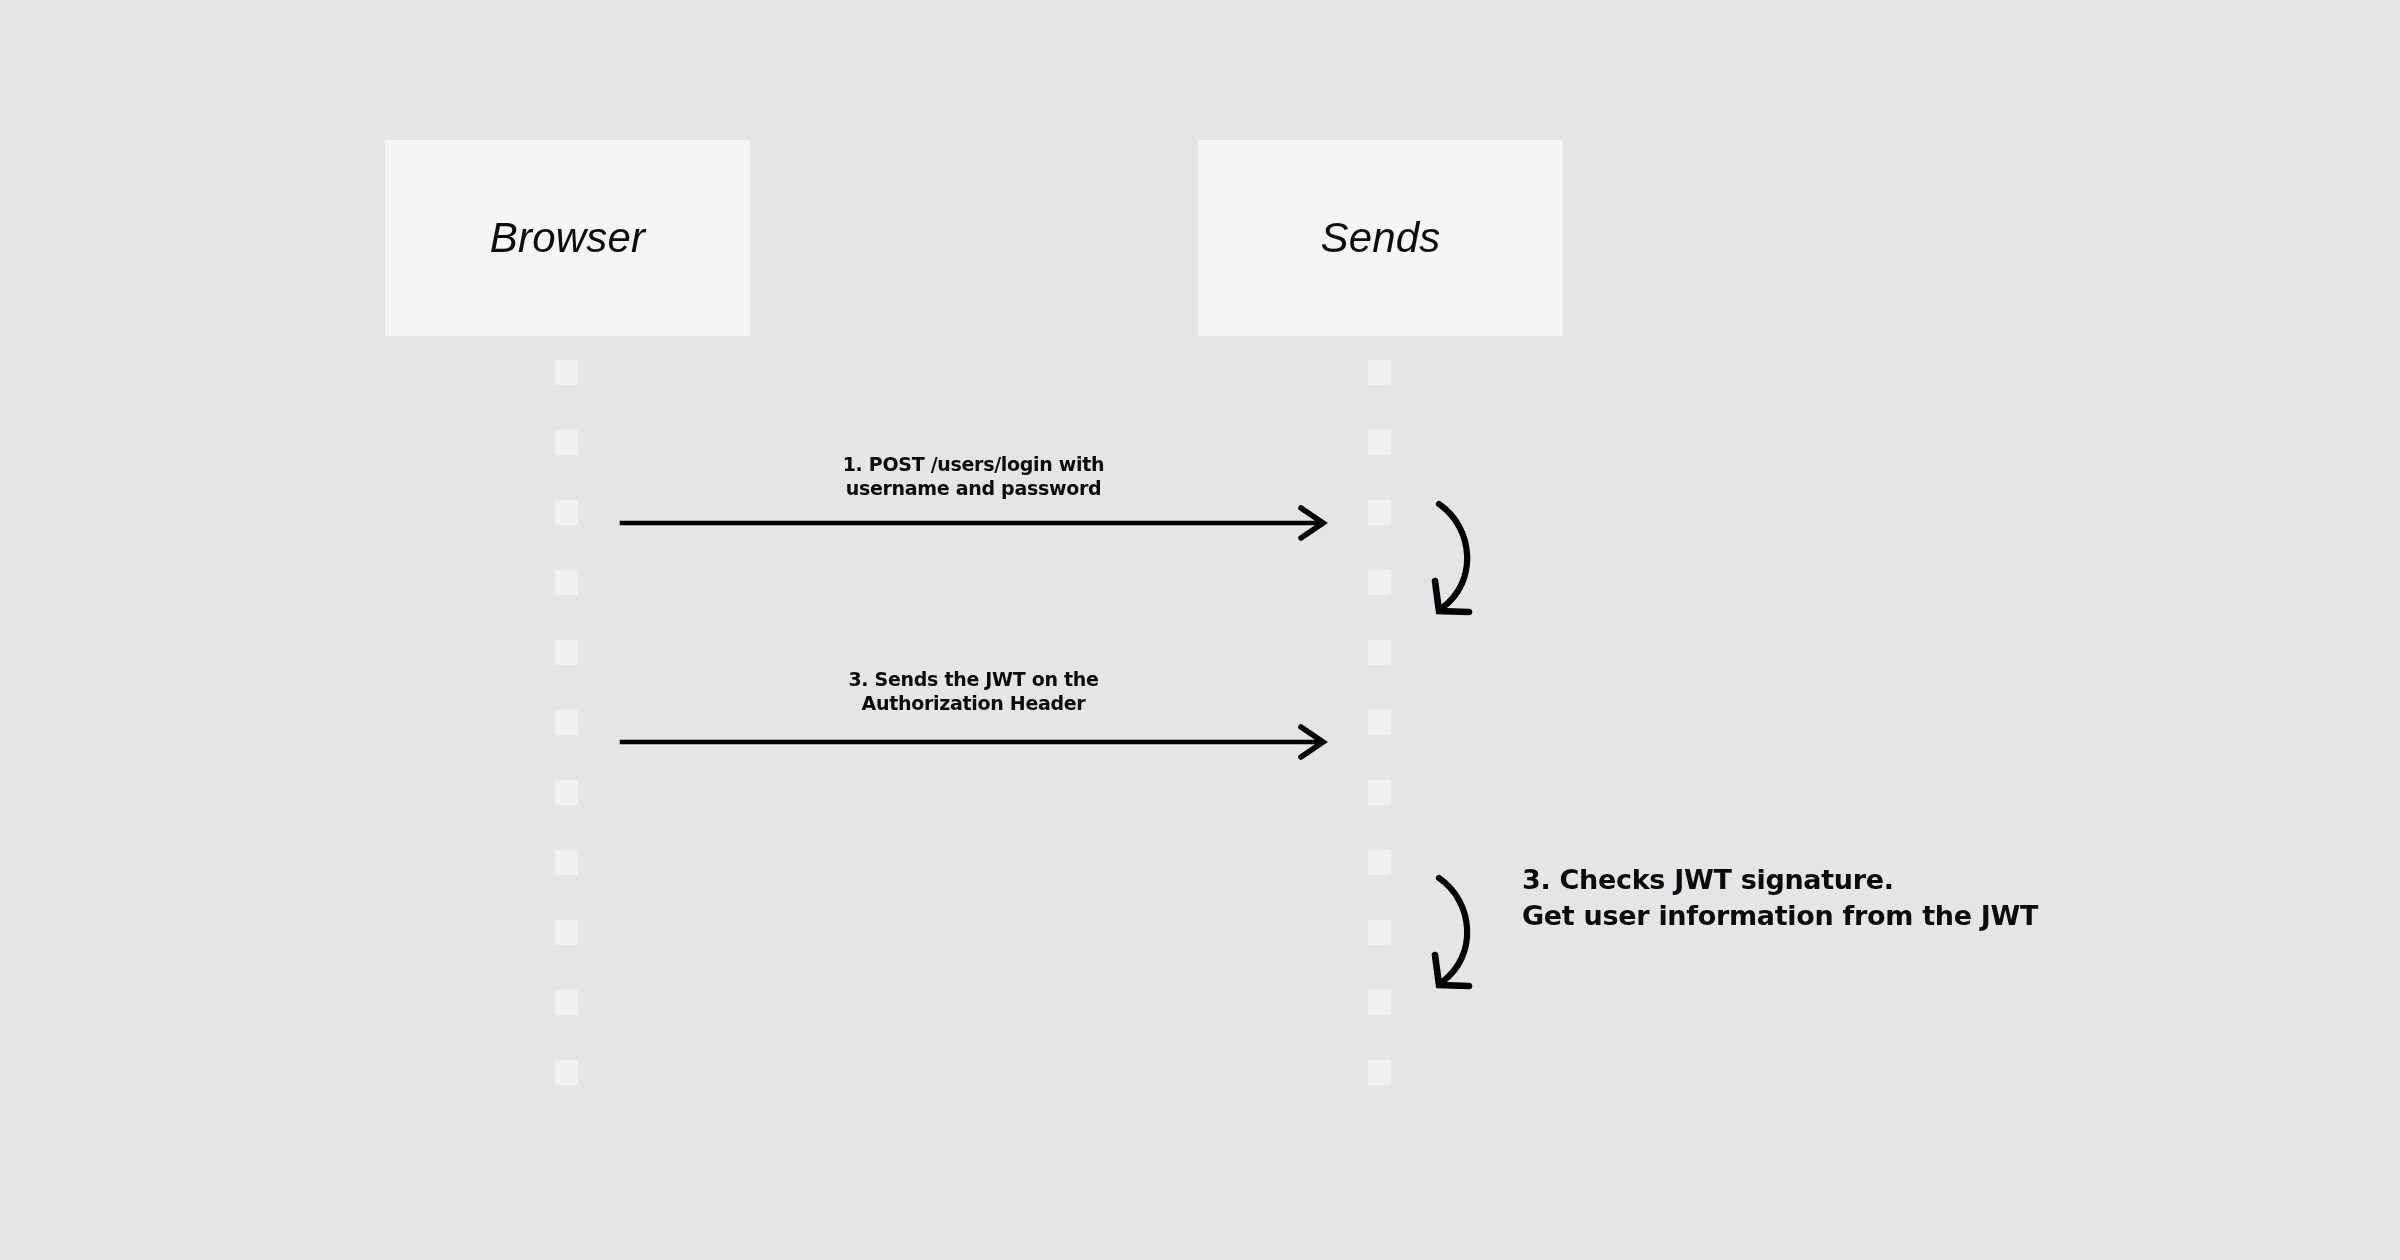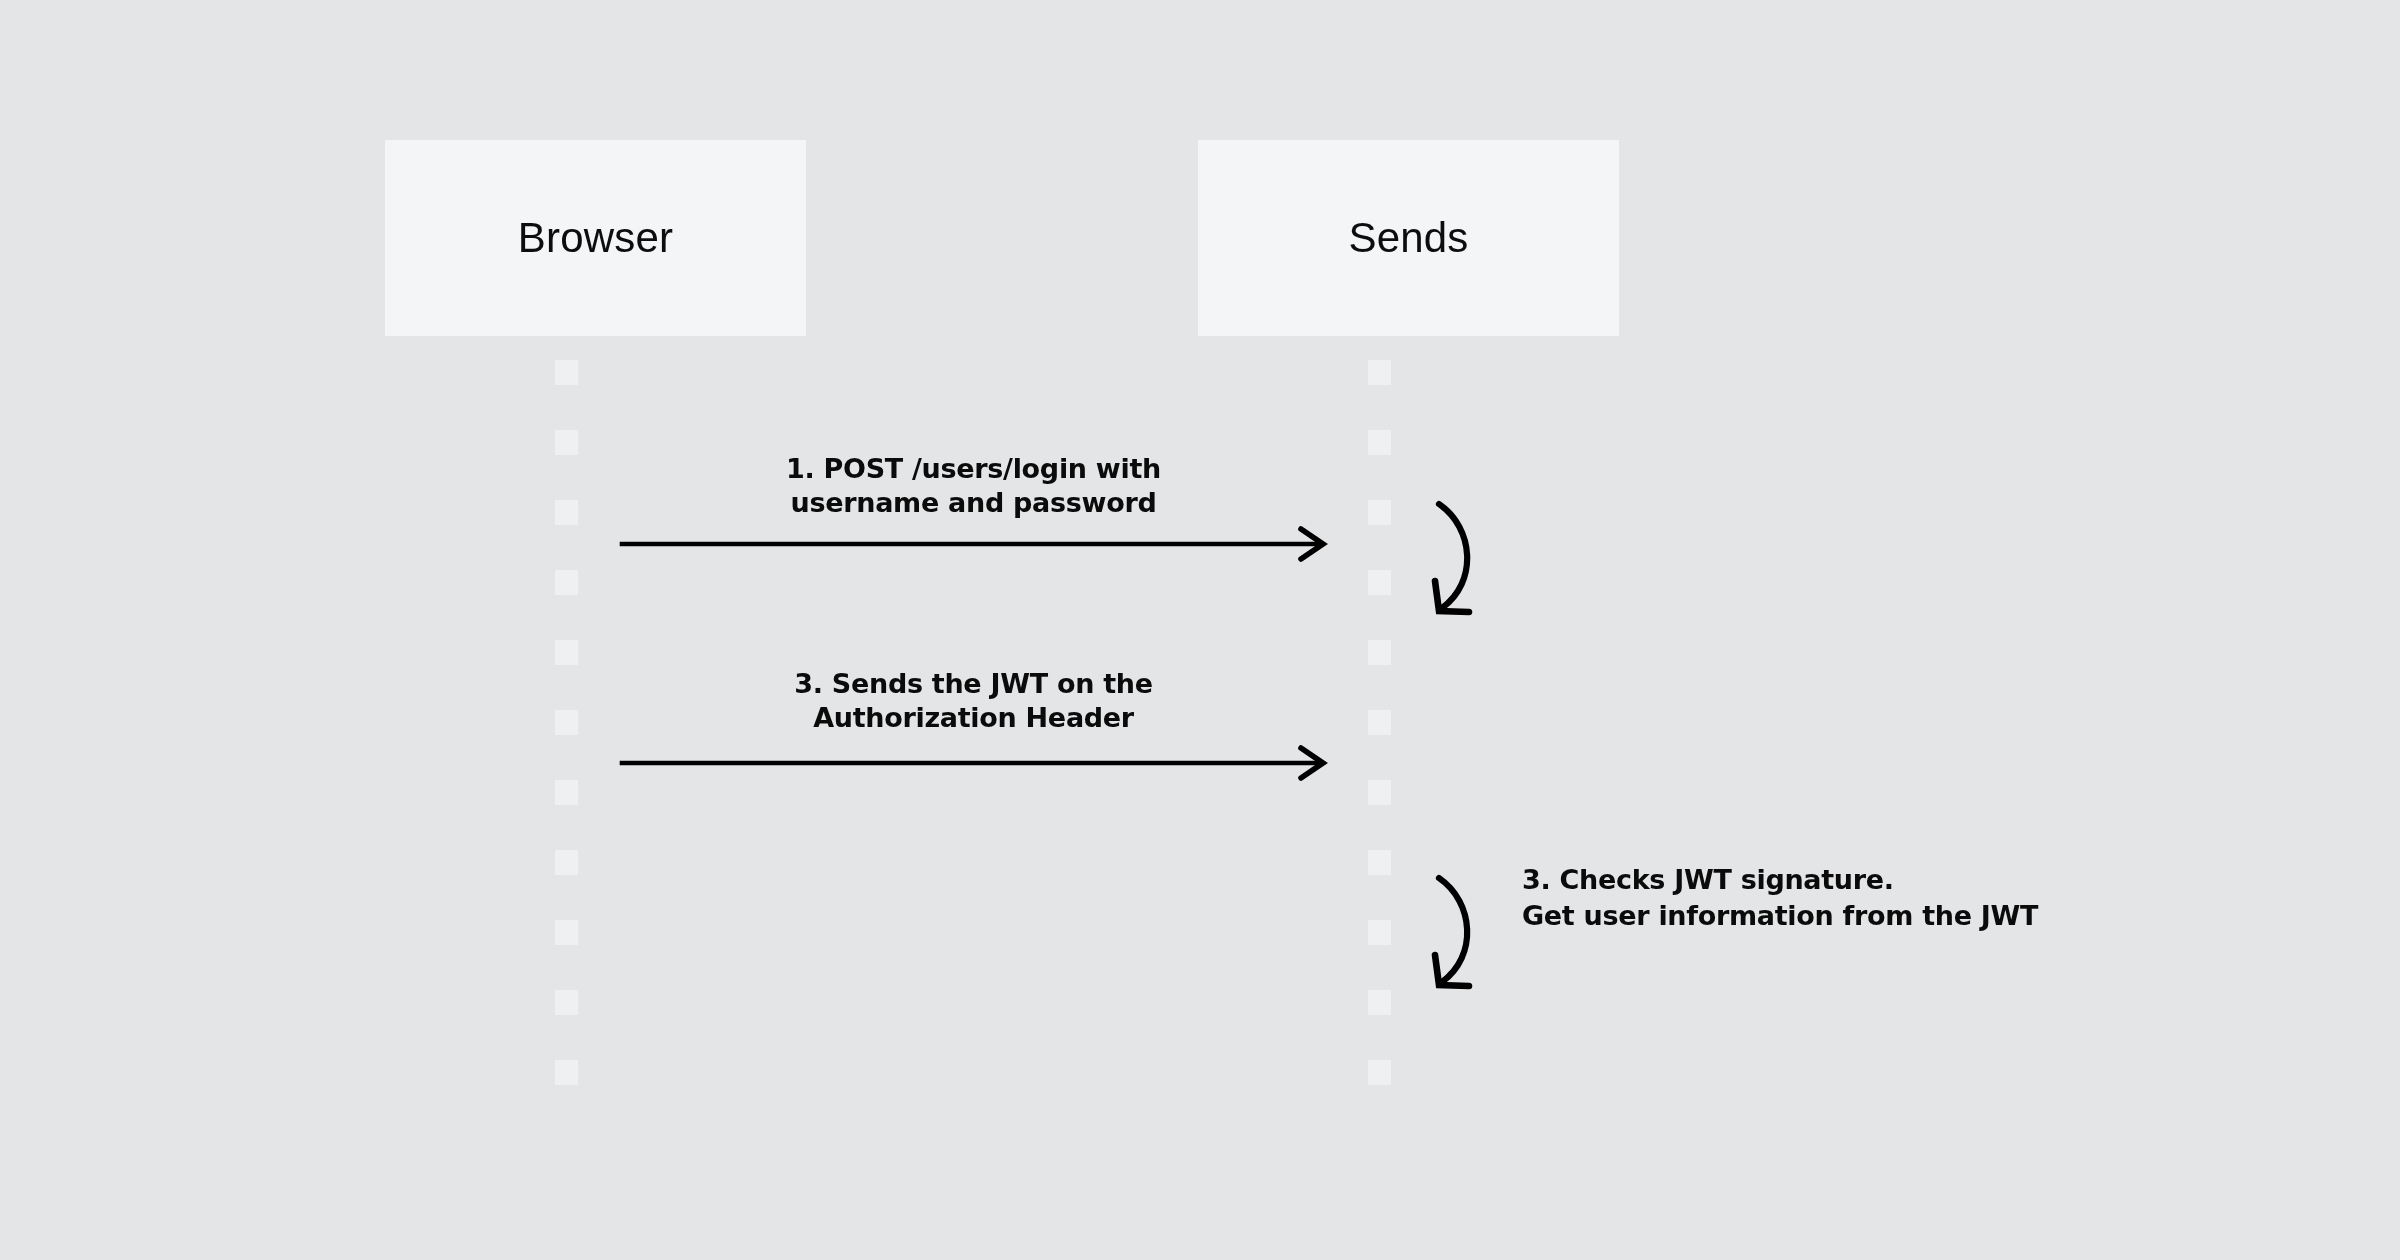--- a/index.html
+++ b/index.html
@@ -17,27 +17,28 @@
   #canvas {
     position: relative;
     width: 2400px;
     height: 1260px;
     background: #e3e5e7;
   }
 
   
   .participant {
     position: absolute;
-    width: 421px;
+    width: 365px;
     height: 196px;
     background: #f4f5f7;
     border-radius: 0;
     display: flex;
     align-items: center;
     justify-content: center;
+    font-style: italic;
   }
   .participant-label {
     font-size: 42px;
     font-weight: 400;
     color: #0d0d0d;
     letter-spacing: 0.2px;
     line-height: 1;
     white-space: nowrap;
   }
   #participant-browser { left: 385px; top: 140px; }
@@ -63,21 +64,21 @@
   #lifeline-server  { left: 1368px; }
 
   
   .message {
     position: absolute;
     left: 620px;
     width: 707px;
   }
   .message-label {
     font-family: "DejaVu Sans", sans-serif;
-    font-size: 27px;
+    font-size: 19px;
     font-weight: 700;
     color: #0b0b0b;
     text-align: center;
     line-height: 1.27;
     letter-spacing: -0.3px;
     white-space: pre-line;
     margin-bottom: 10px;
   }
   .arrow-svg {
     display: block;

